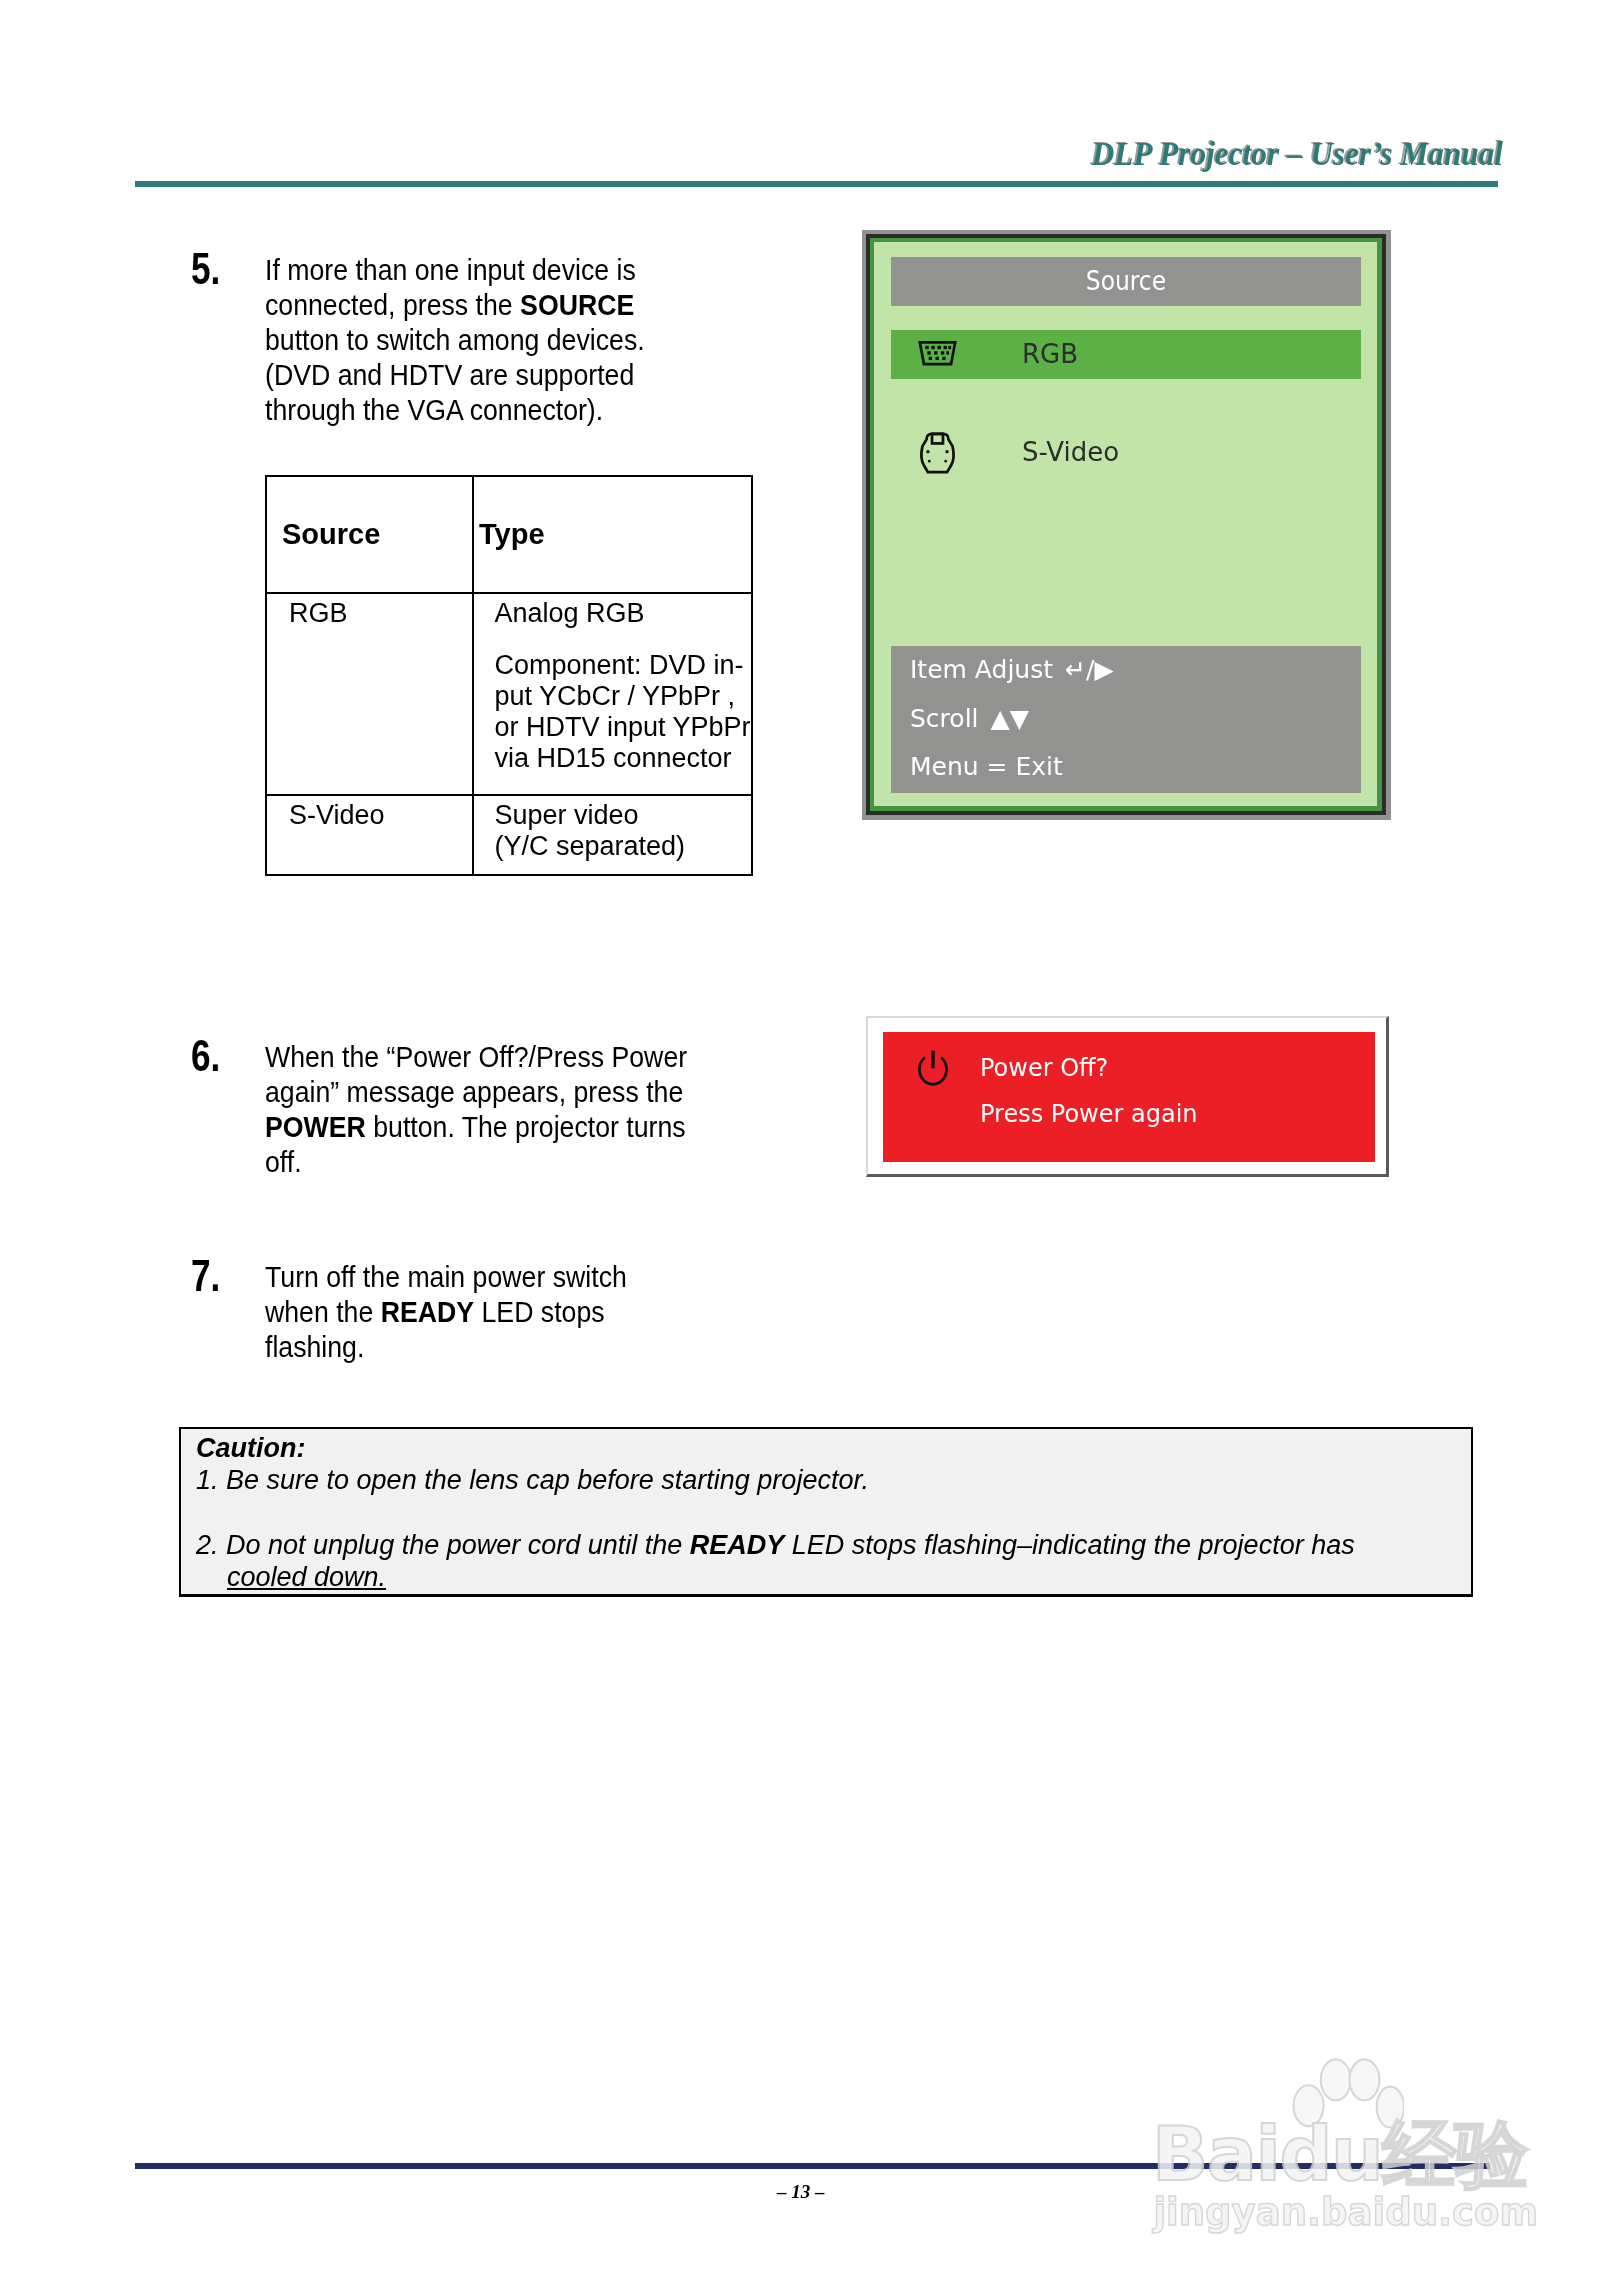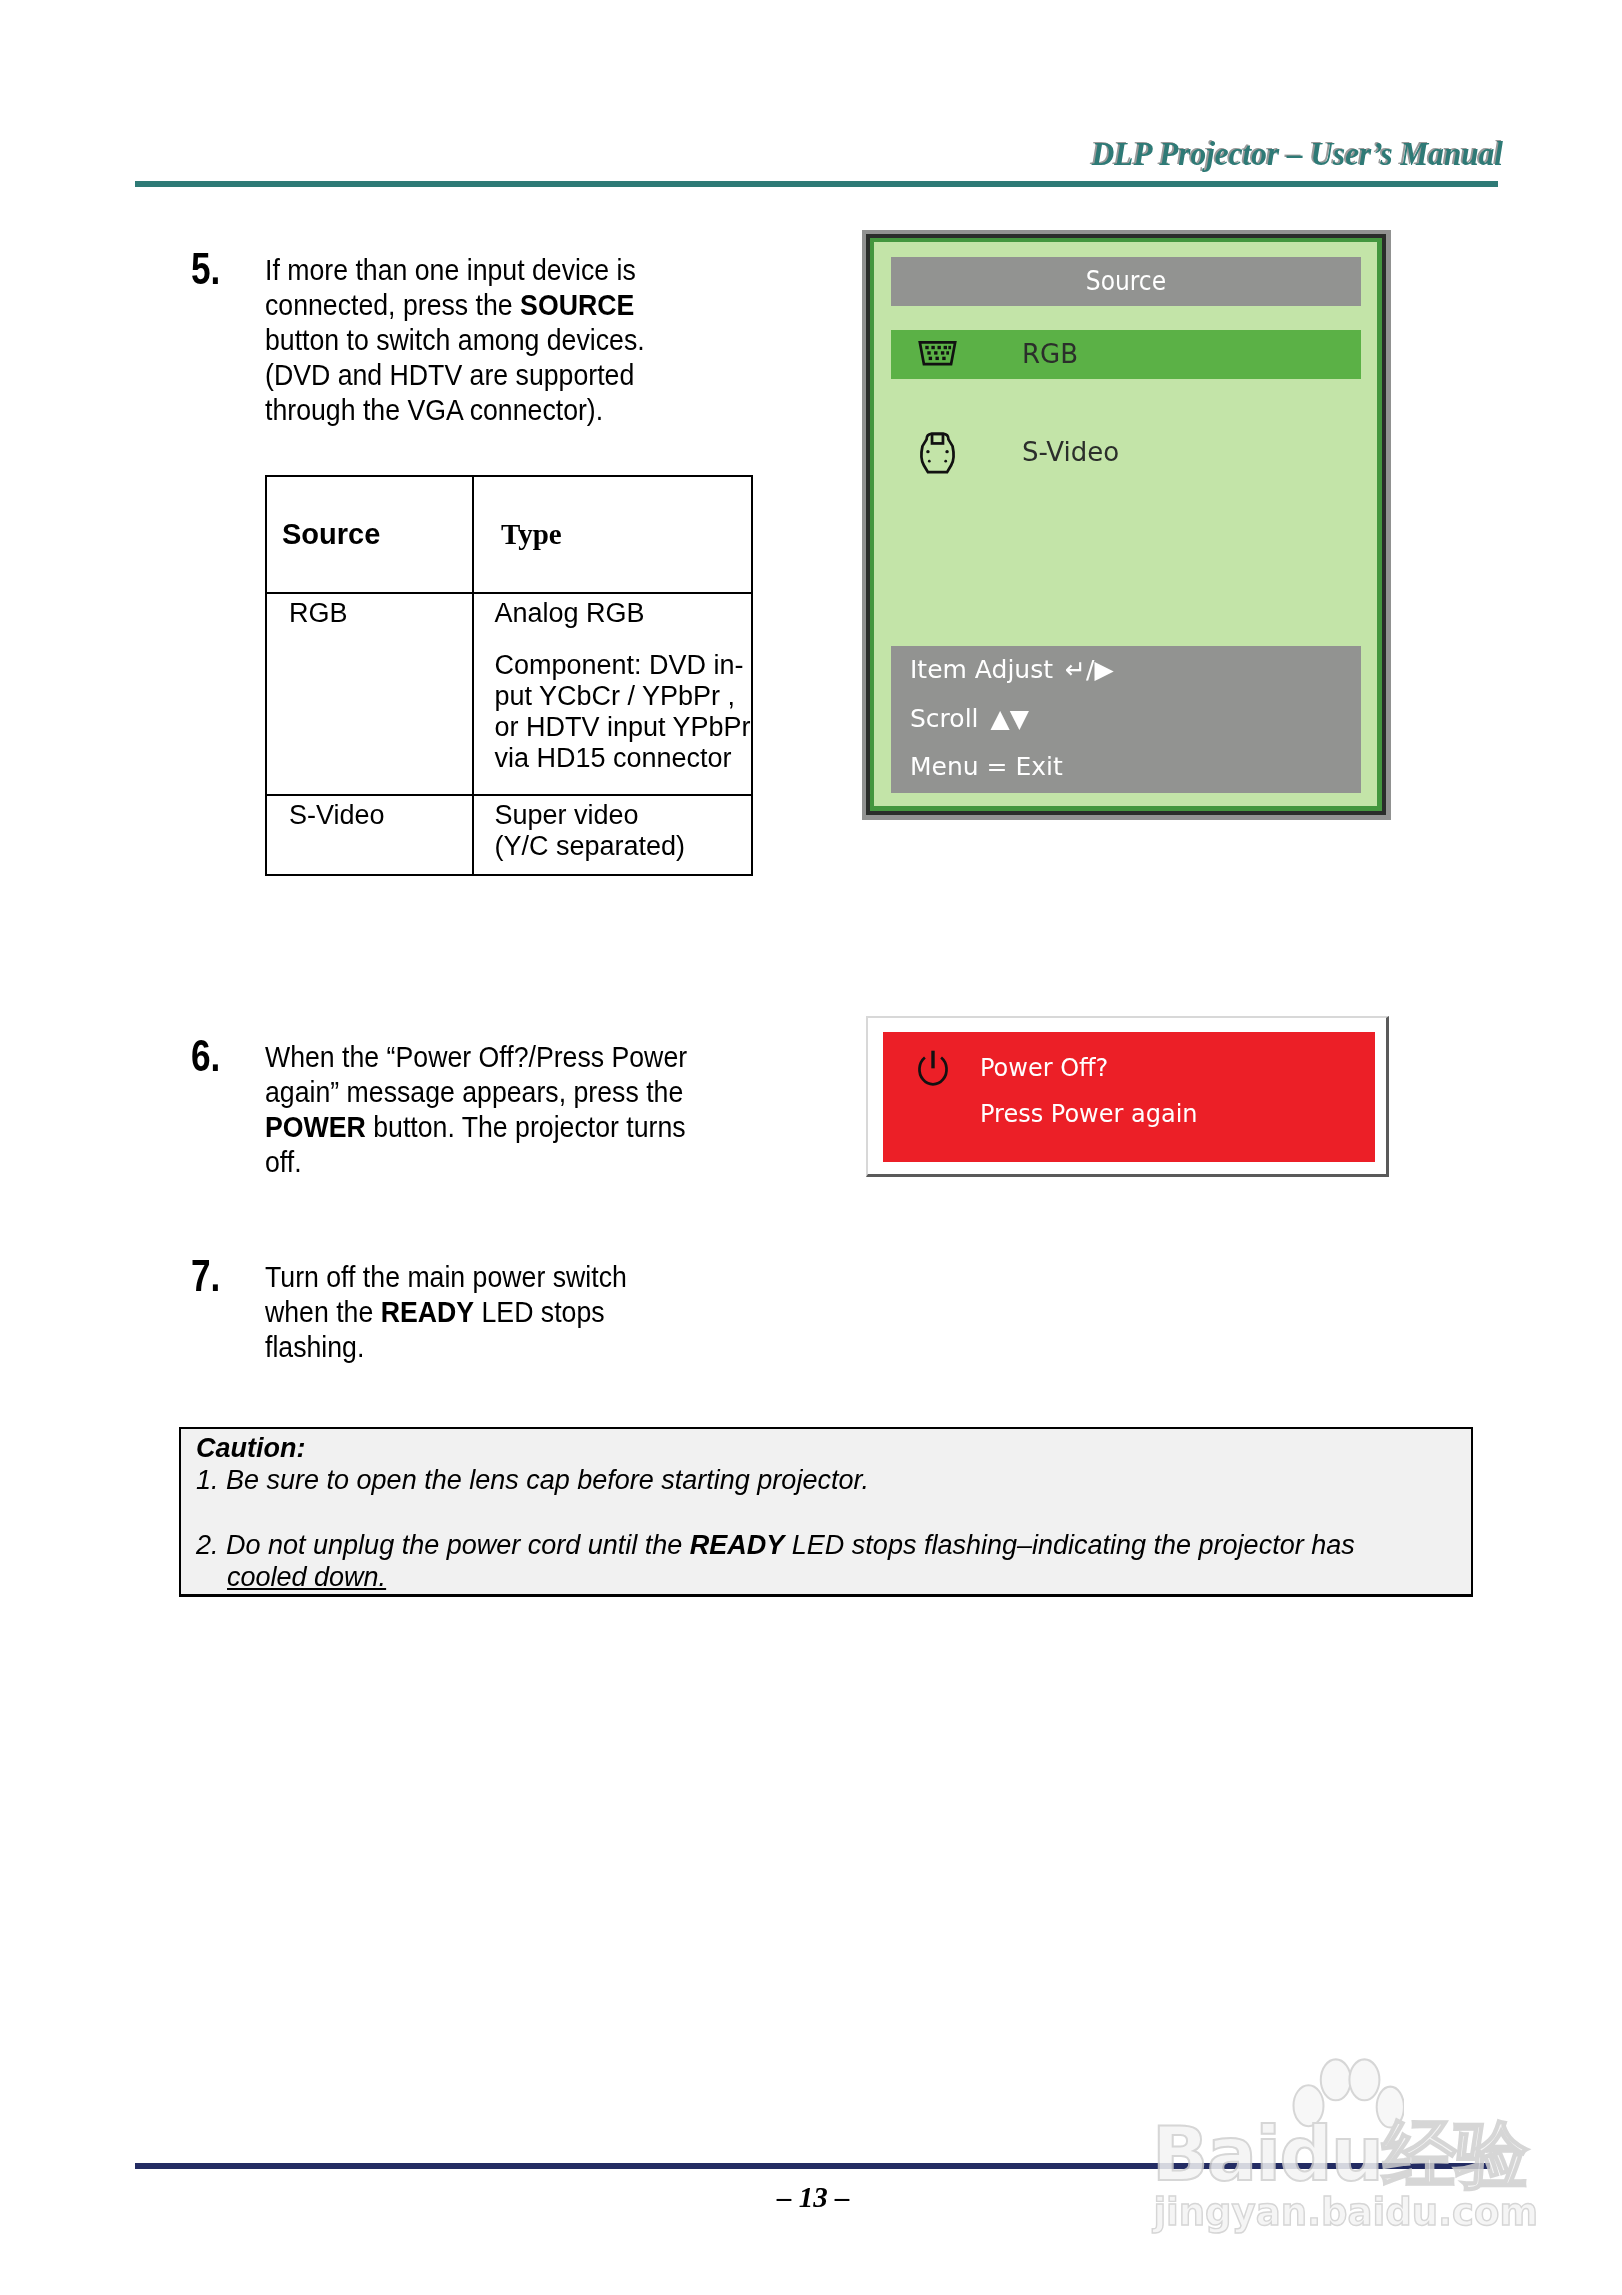--- a/index.html
+++ b/index.html
@@ -21,21 +21,21 @@
     white-space: nowrap; transform: scaleX(0.92); transform-origin: left top; }
   .step-text b { font-weight: bold; }
 
   
   .src-table { position: absolute; left: 265px; top: 475px; width: 488px; border-collapse: collapse;
     font-size: 27px; line-height: 31px; }
   .src-table td, .src-table th { border: 2px solid #000; vertical-align: top; text-align: left; padding: 0; }
   .src-table th { height: 115px; vertical-align: middle; font-weight: bold; font-size: 29px; }
   .src-table .c1 { width: 183px; }
   .src-table th.c1 { padding-left: 15px; }
-  .src-table th.c2 { padding-left: 27px; font-family: Liberation Serif, serif; }
+  .src-table th.c2 { padding-left: 5px; }
   .src-table td.c1 { padding-left: 22px; padding-top: 4.1px; }
   .src-table td.c2 { padding-left: 20.4px; padding-top: 4.1px; padding-bottom: 2.7px; }
   .type-line { display: block; }
   .type-gap { margin-top: 21px; }
 
   
   .osd { position: absolute; left: 862px; top: 230px; width: 529px; height: 590px;
     background: #919291; }
   .osd-border1 { position: absolute; left: 4.1px; top: 4.1px; right: 5.5px; bottom: 5.5px; background: #2a2d2a; }
   .osd-border2 { position: absolute; left: 8.2px; top: 8.2px; right: 9.5px; bottom: 9.5px; background: #43963e; }
@@ -68,21 +68,21 @@
     font-style: italic; font-size: 27px; line-height: 33px; }
   .caution-title { position: absolute; left: 15px; top: 2.7px; font-weight: bold; }
   .caution-1 { position: absolute; left: 15px; top: 35px; white-space: nowrap; }
   .caution-2 { position: absolute; left: 15px; top: 100px; white-space: nowrap; }
   .caution-2b { position: absolute; left: 46px; top: 132px; white-space: nowrap; text-decoration: underline; }
   .caution b { font-weight: bold; }
 
   
   .footer-rule { position: absolute; left: 135px; top: 2163px; width: 1355px; height: 6.1px; background: #232c63; }
   .page-num { position: absolute; left: 777px; top: 2181px; font-family: "Liberation Serif", serif;
-    font-style: italic; font-weight: bold; font-size: 29px; }
+    font-style: italic; font-weight: bold; font-size: 19px; }
 
   
   .wm { position: absolute; left: 1152px; top: 2058px; width: 382px; height: 204px; opacity: 0.85; }
   .wm-text1 { position: absolute; left: 0; top: 48px; font-family: "DejaVu Sans", sans-serif; font-weight: bold;
     font-size: 74px; color: #f4f4f4; -webkit-text-stroke: 2px #cfcfcf; letter-spacing: -1.4px; }
   .wm-text2 { position: absolute; left: 1.4px; top: 133px; font-family: "DejaVu Sans", sans-serif; font-weight: bold;
     font-size: 37px; color: #f4f4f4; -webkit-text-stroke: 1.4px #cfcfcf; }
 </style>
 </head>
 <body>

